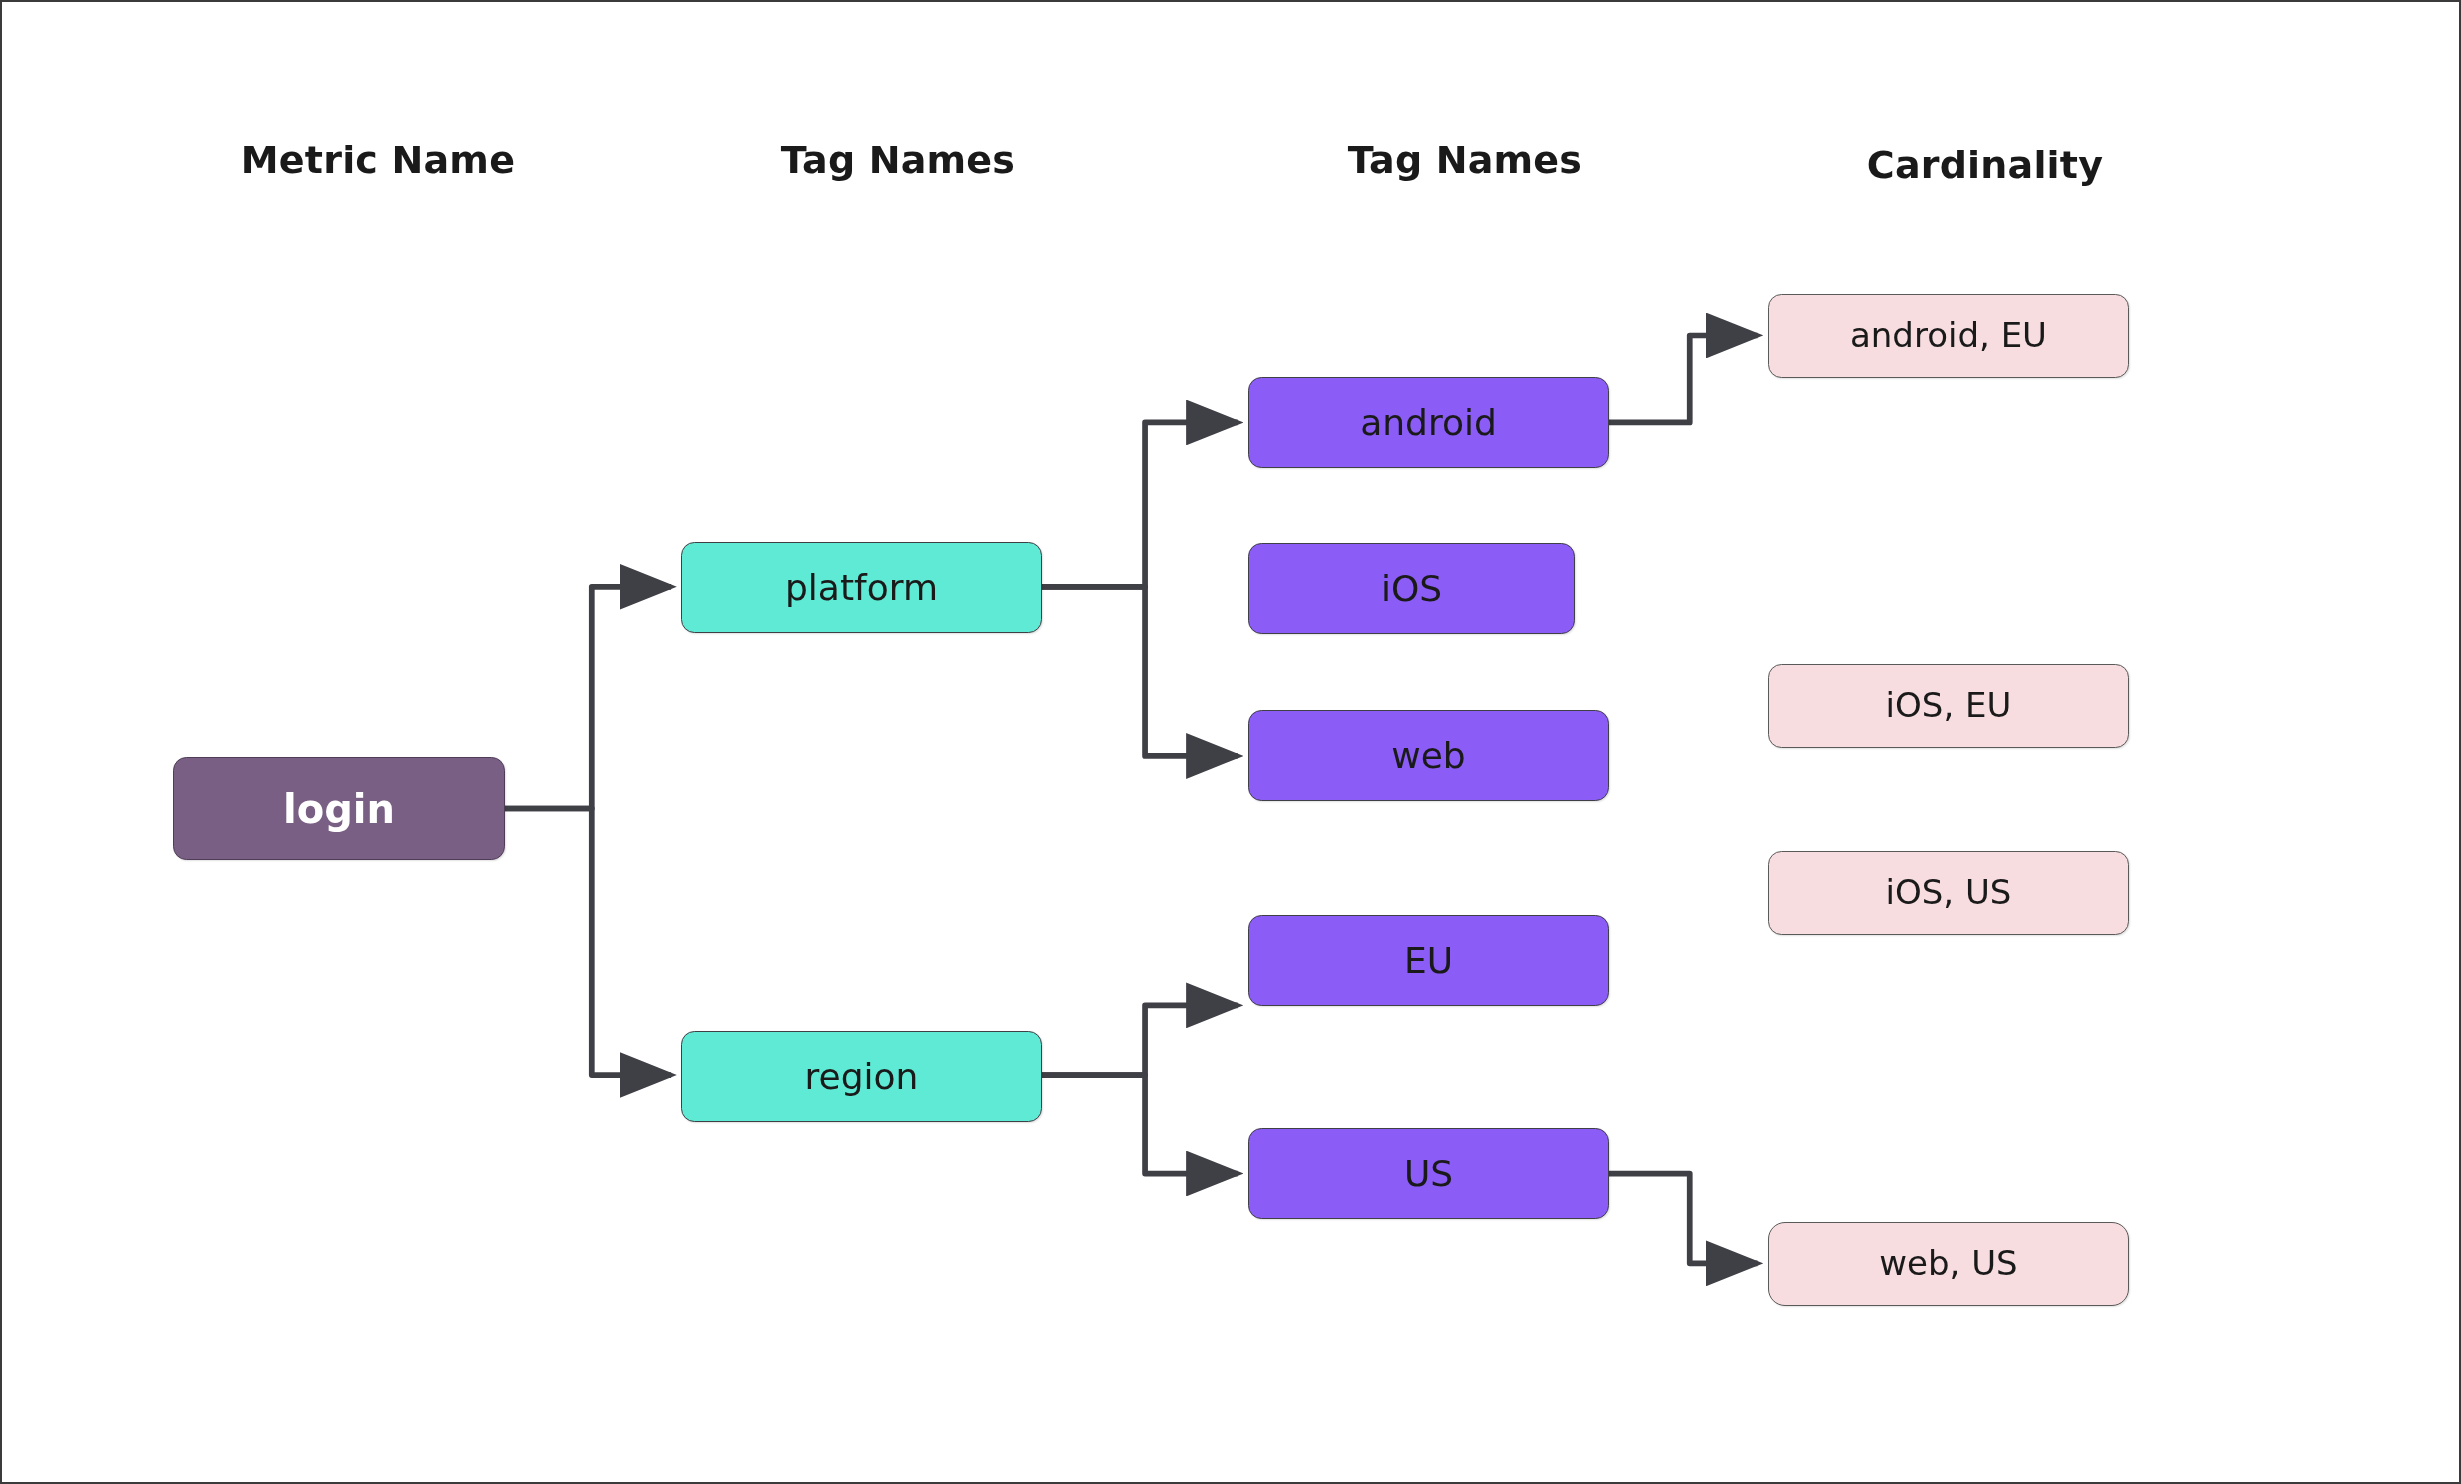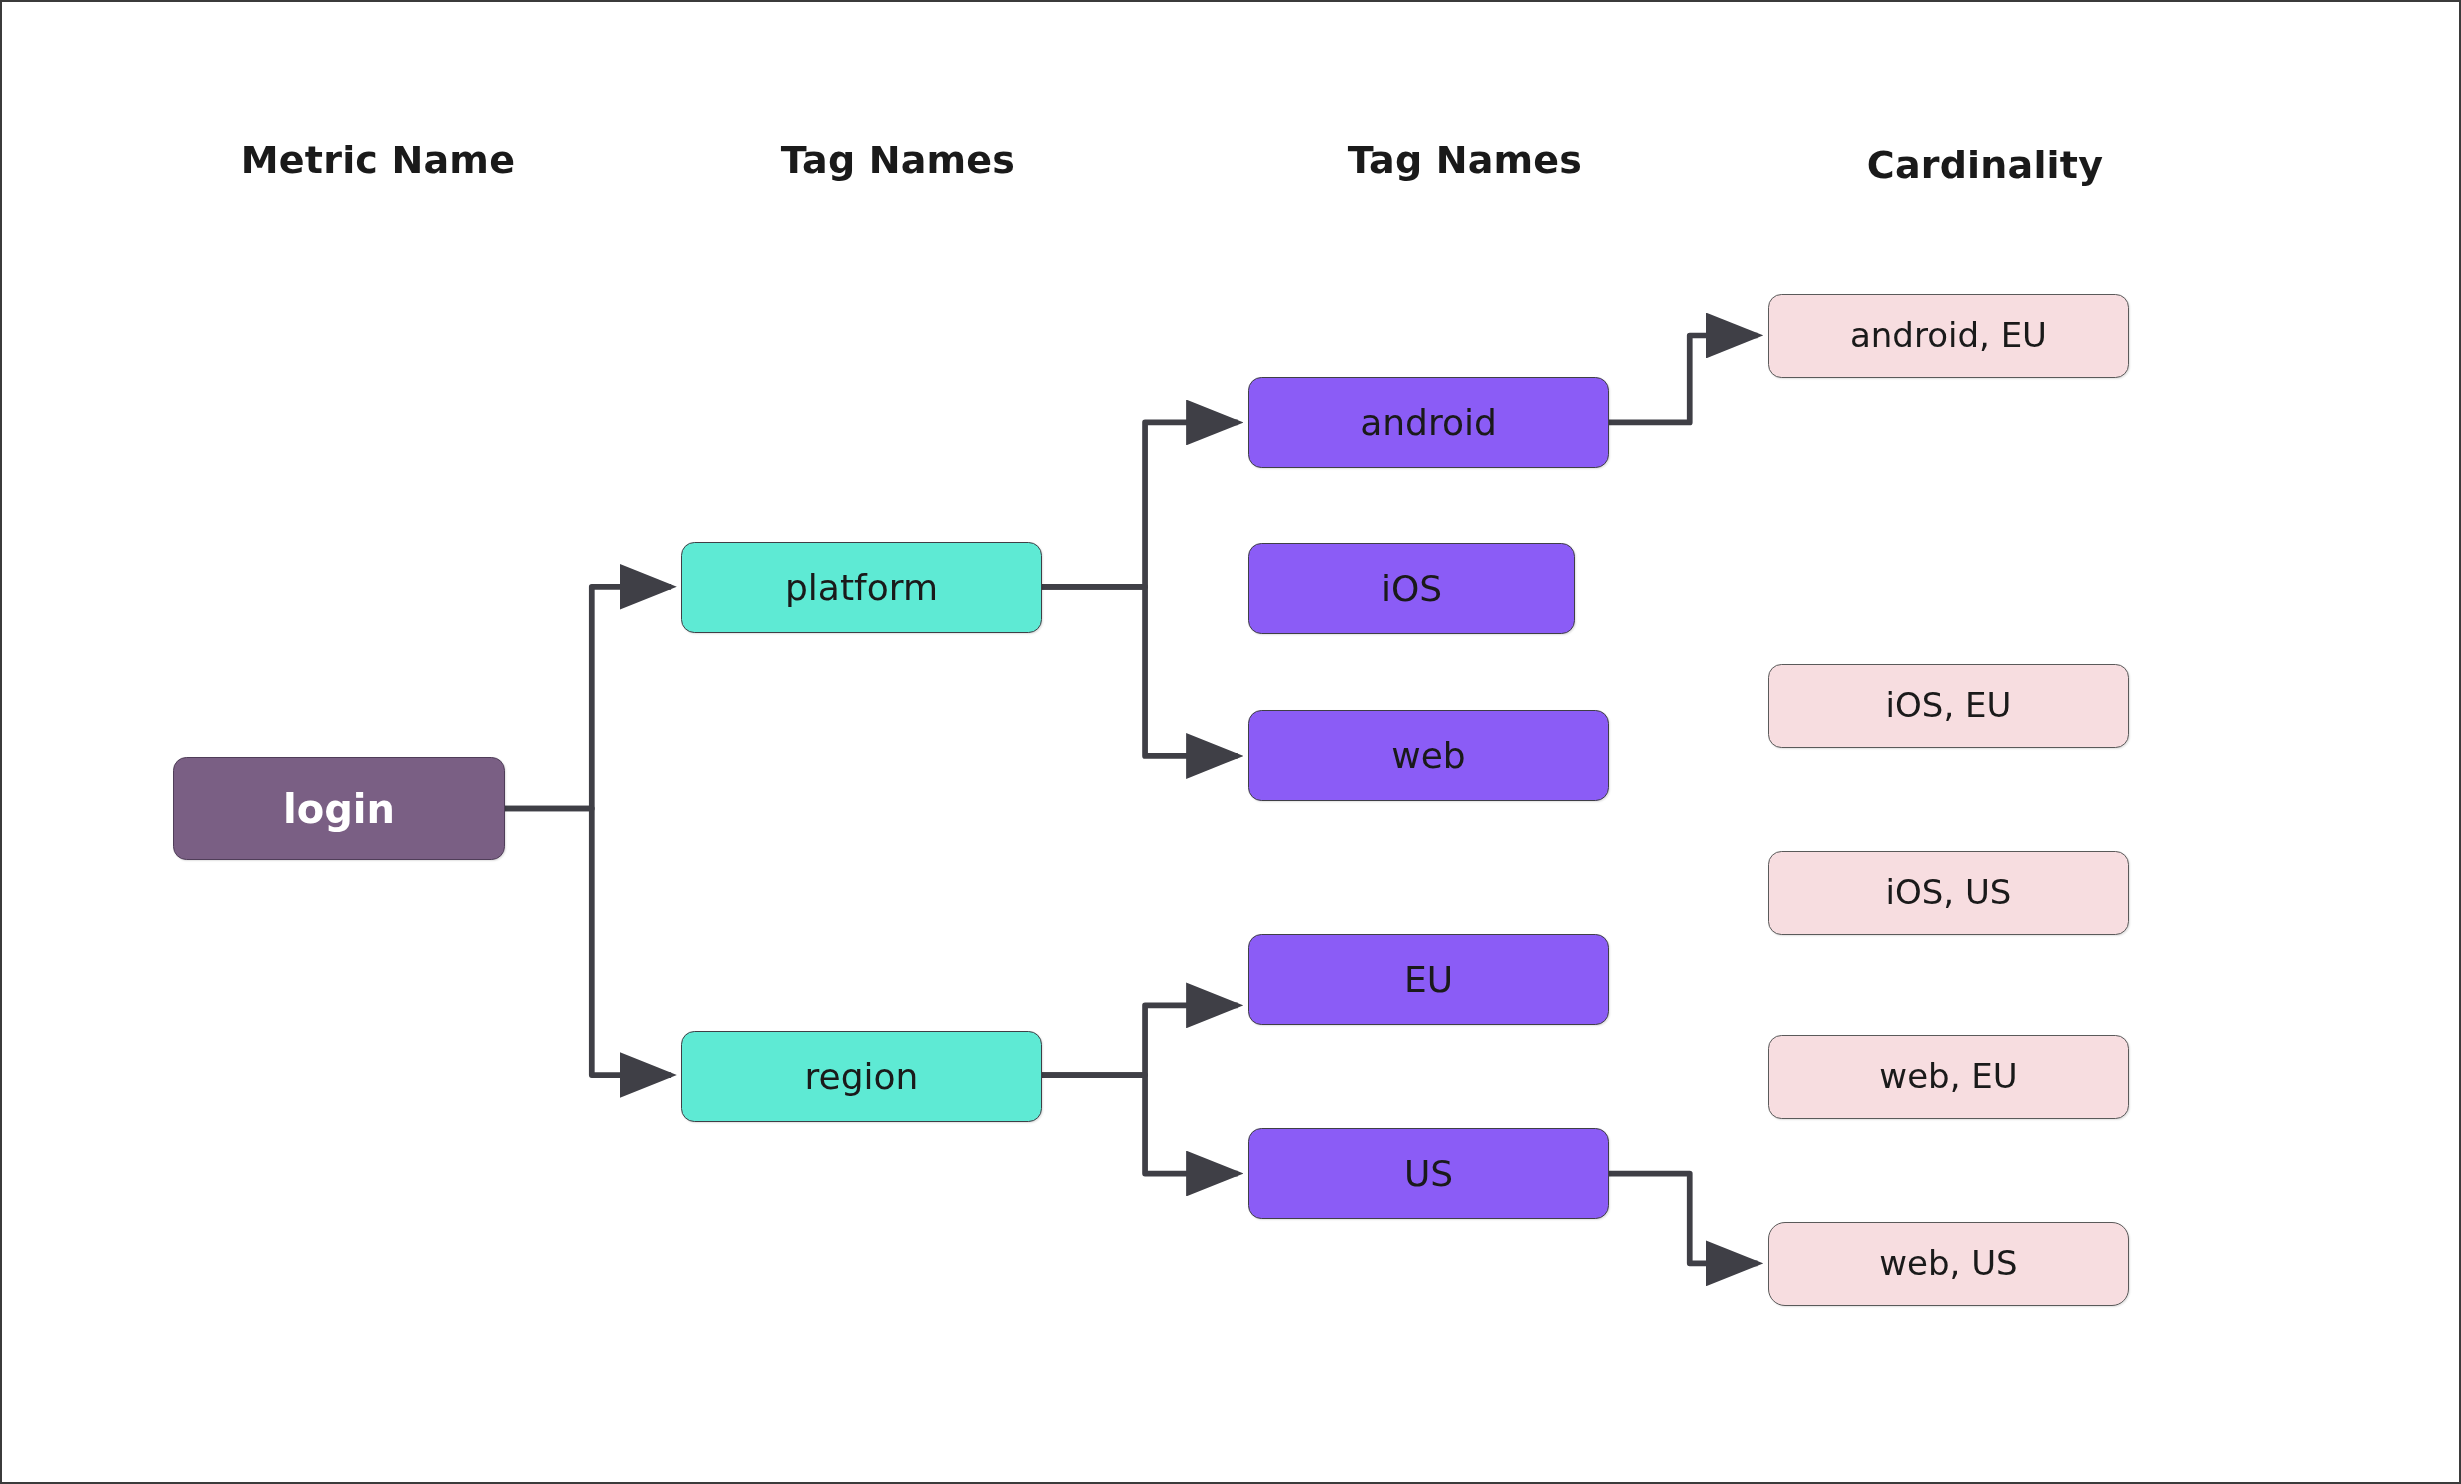--- a/index.html
+++ b/index.html
@@ -108,23 +108,22 @@
   <div class="col-header" style="left:1943px; top:141px;">Cardinality</div>
 
   <div class="node root" style="left:171px; top:755px; width:332px; height:103px;">login</div>
 
   <div class="node tagname" style="left:679px; top:540px; width:361px; height:91px;">platform</div>
   <div class="node tagname" style="left:679px; top:1029px; width:361px; height:91px;">region</div>
 
   <div class="node tagvalue" style="left:1246px; top:375px; width:361px; height:91px;">android</div>
   <div class="node tagvalue" style="left:1246px; top:541px; width:327px; height:91px;">iOS</div>
   <div class="node tagvalue" style="left:1246px; top:708px; width:361px; height:91px;">web</div>
-  <div class="node tagvalue" style="left:1246px; top:932px; width:361px; height:91px;">EU</div>
+  <div class="node tagvalue" style="left:1246px; top:913px; width:361px; height:91px;">EU</div>
   <div class="node tagvalue" style="left:1246px; top:1126px; width:361px; height:91px;">US</div>
 
   <div class="node cardinality" style="left:1766px; top:292px; width:361px; height:84px;">android, EU</div>
   <div class="node cardinality" style="left:1766px; top:662px; width:361px; height:84px;text-align:right;">iOS, EU</div>
   <div class="node cardinality" style="left:1766px; top:849px; width:361px; height:84px;">iOS, US</div>
-  <div class="node cardinality" style="left:1766px; top:1033px; width:361px; height:84px;">web, EU</div>
   <div class="node cardinality" style="left:1766px; top:1220px; width:361px; height:84px;border-radius:17px;">web, US</div>
 
 </div>
 
 
 </body></html>

